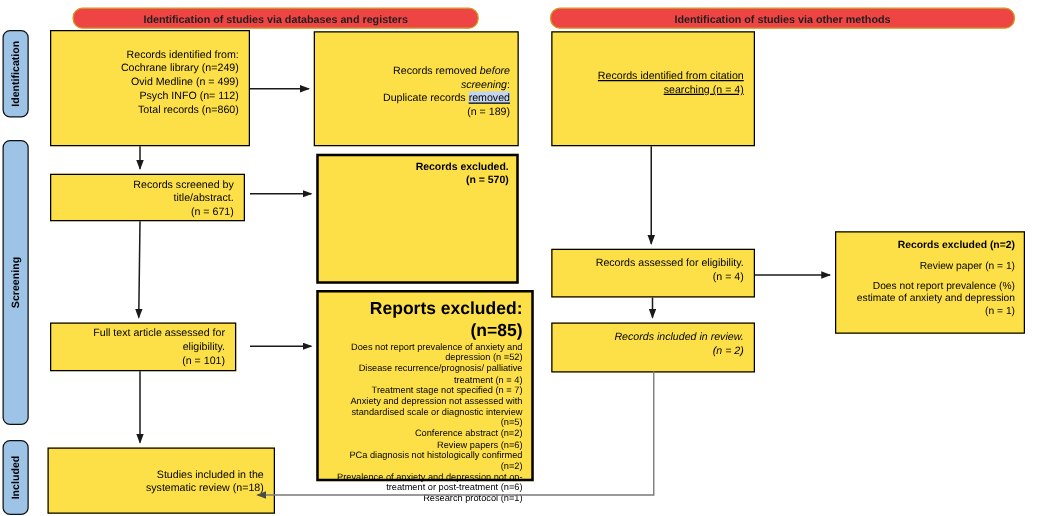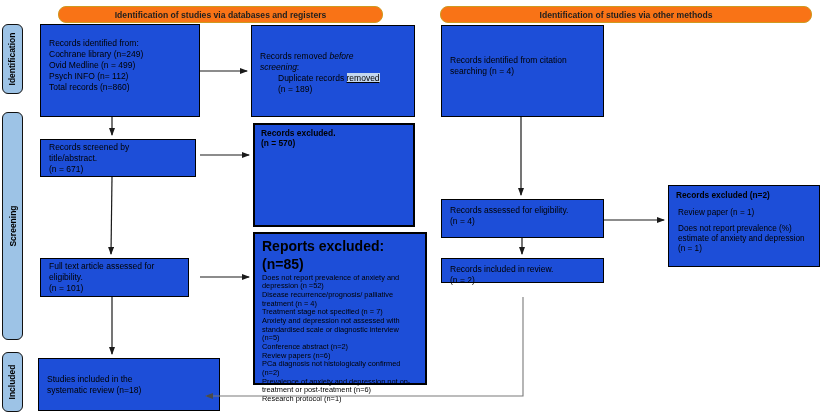--- a/index.html
+++ b/index.html
@@ -1,57 +1,57 @@
 <!DOCTYPE html>
 <html><head>
 <meta charset="utf-8">
 <style>
   html,body { margin:0; padding:0; background:#ffffff; }
   #canvas {
     position:relative; width:830px; height:413px; background:#ffffff;
     font-family:"Liberation Sans", sans-serif; color:#000; overflow:hidden;
   }
   .banner {
-    position:absolute; height:17px; background:#f97316; border:1.5px solid #CE9A20;
+    position:absolute; height:17px; background:#ef4444; border:1.5px solid #CE9A20;
     border-radius:8px; display:flex; align-items:center; justify-content:center;
     font-weight:bold; font-size:8.6px; color:#1f1f1f; box-sizing:border-box;
   }
   #banner-left  { left:58px;  top:6px; width:325px; }
   #banner-right { left:440px; top:6px; width:372px; }
   .side {
     position:absolute; left:2px; width:21px; background:#9DC3E6; border:1.5px solid #111;
     border-radius:6px; display:flex; align-items:center; justify-content:center;
     box-sizing:border-box;
   }
   .side span { transform:rotate(-90deg); white-space:nowrap; font-weight:bold; font-size:8.5px; color:#000; }
   #side-identification { top:24px;  height:70px; }
   #side-screening      { top:112px; height:228px; }
   #side-included       { top:352px; height:60px; }
   .box {
-    position:absolute; background:#1d4ed8; border:1.5px solid #000; box-sizing:border-box;
-    font-size:8.5px; line-height:1.28;
+    position:absolute; background:#fde047; border:1.5px solid #000; box-sizing:border-box;
+    font-size:8.5px; line-height:1.28;text-align:right;
   }
   .box p { margin:0; }
   .lines { white-space:pre-line; }
   .thick { border-width:2px; }
   #box-records-identified { left:40px;  top:24px;  width:160px; height:93px;  padding:13px 8px 0; }
   #box-records-removed    { left:251px; top:25px;  width:164px; height:92px;  padding:25px 6px 0 8px; }
   #box-records-removed .ind { padding-left:18px; }
   #box-records-screened   { left:40px;  top:139px; width:156px; height:38px;  padding:2px 8px 0; }
   #box-records-excluded-db{ left:253px; top:123px; width:162px; height:104px; padding:3px 6px 0; }
   #box-records-excluded-db .title { font-weight:bold; font-size:8.4px; line-height:1.2; }
   #box-records-excluded-db .body  { font-size:8.1px; line-height:1.17; }
   #box-full-text          { left:40px;  top:258px; width:149px; height:39px;  padding:2px 8px 0; }
   #box-reports-excluded   { left:253px; top:232px; width:174px; height:153px; padding:4px 7px 0; }
   #box-reports-excluded .title { font-weight:bold; font-size:14px; }
   #box-reports-excluded .body  { font-size:7.4px; line-height:1.17; }
   #box-studies-included   { left:38px;  top:358px; width:182px; height:53px;  padding:15px 8px 0; }
-  #box-citation           { left:441px; top:25px;  width:163px; height:92px;  padding:29px 8px 0; }
+  #box-citation           { left:441px; top:25px;  width:163px; height:92px;  padding:29px 8px 0;text-decoration:underline; }
   #box-records-assessed   { left:441px; top:199px; width:163px; height:39px;  padding:5px 8px 0; }
-  #box-records-included   { left:441px; top:258px; width:163px; height:25px;  padding:5px 8px 0; }
+  #box-records-included   { left:441px; top:258px; width:163px; height:40px;  padding:5px 8px 0;font-style:italic; }
   #box-records-excluded-other { left:668px; top:185px; width:152px; height:82px; padding:4px 7px 0; border-width:1.8px; }
   #box-records-excluded-other .title { font-weight:bold; font-size:8.3px; }
   #box-records-excluded-other p.item { margin:7px 0 0 2px; font-size:8.2px; line-height:1.2; }
   .hl { background:#C3D6EE; text-decoration:underline; }
   #arrows { position:absolute; left:0; top:0; pointer-events:none; }
 </style>
 </head>
 <body>
 
 <div id="canvas">

